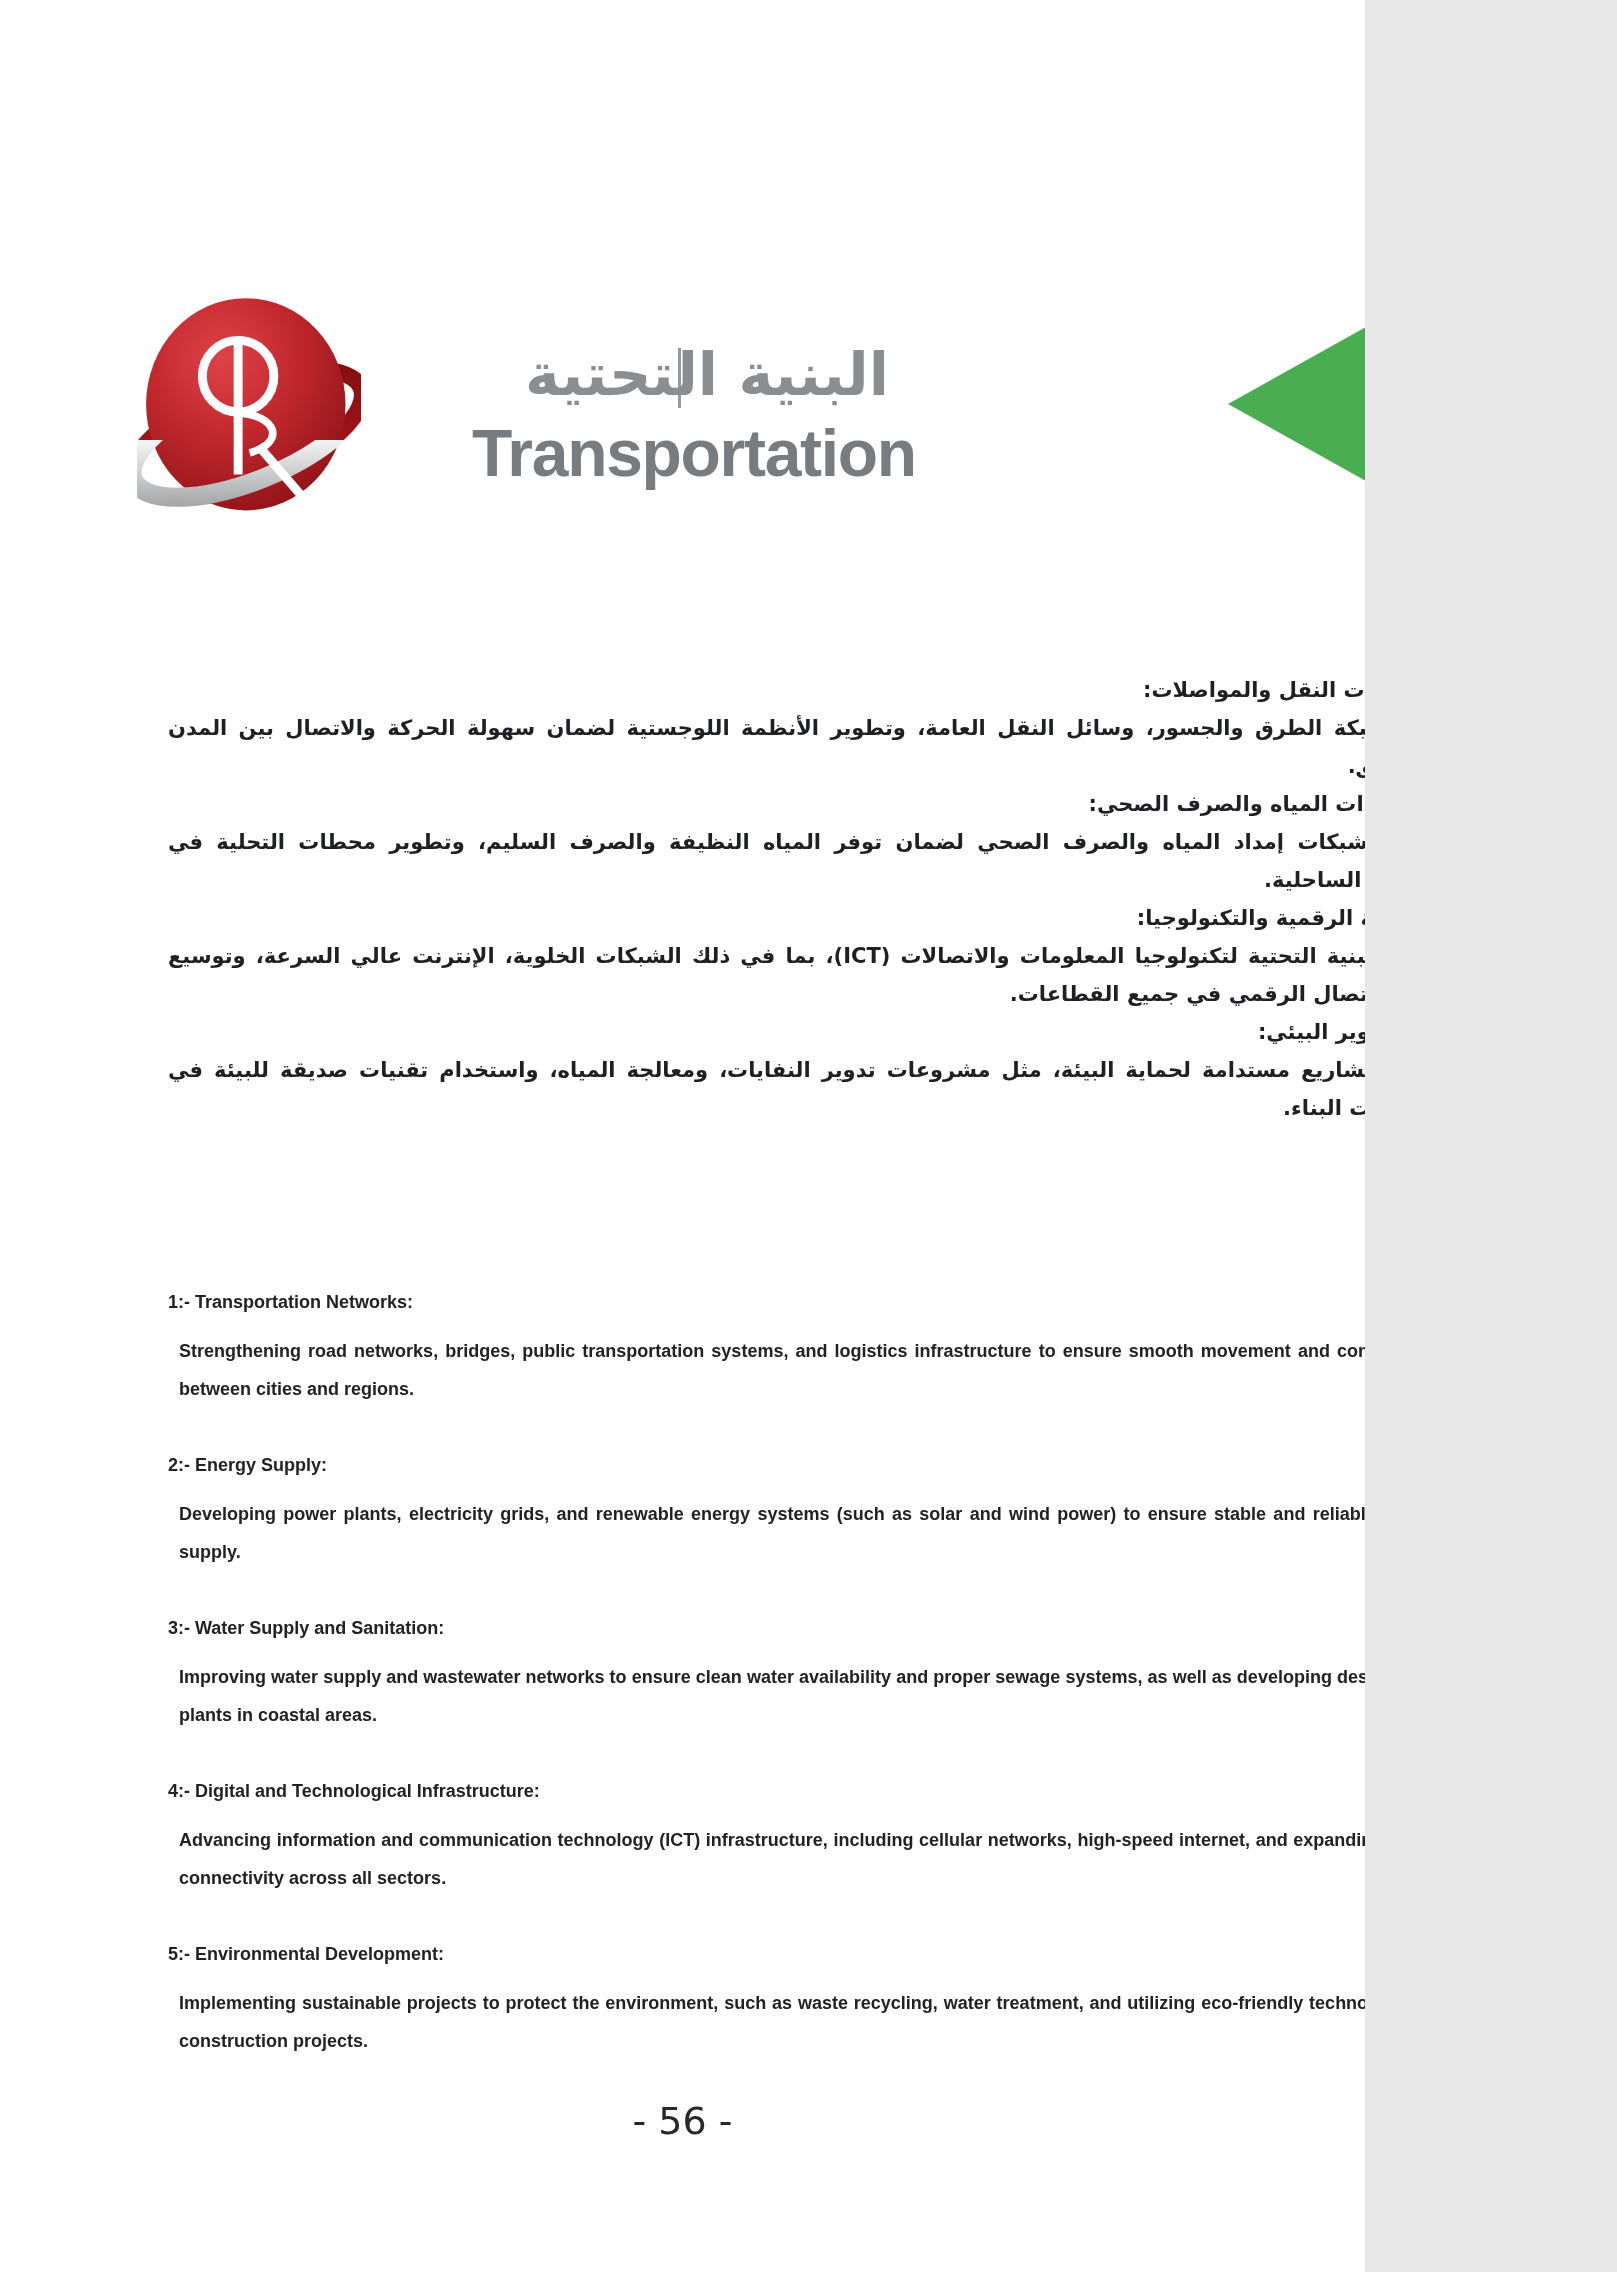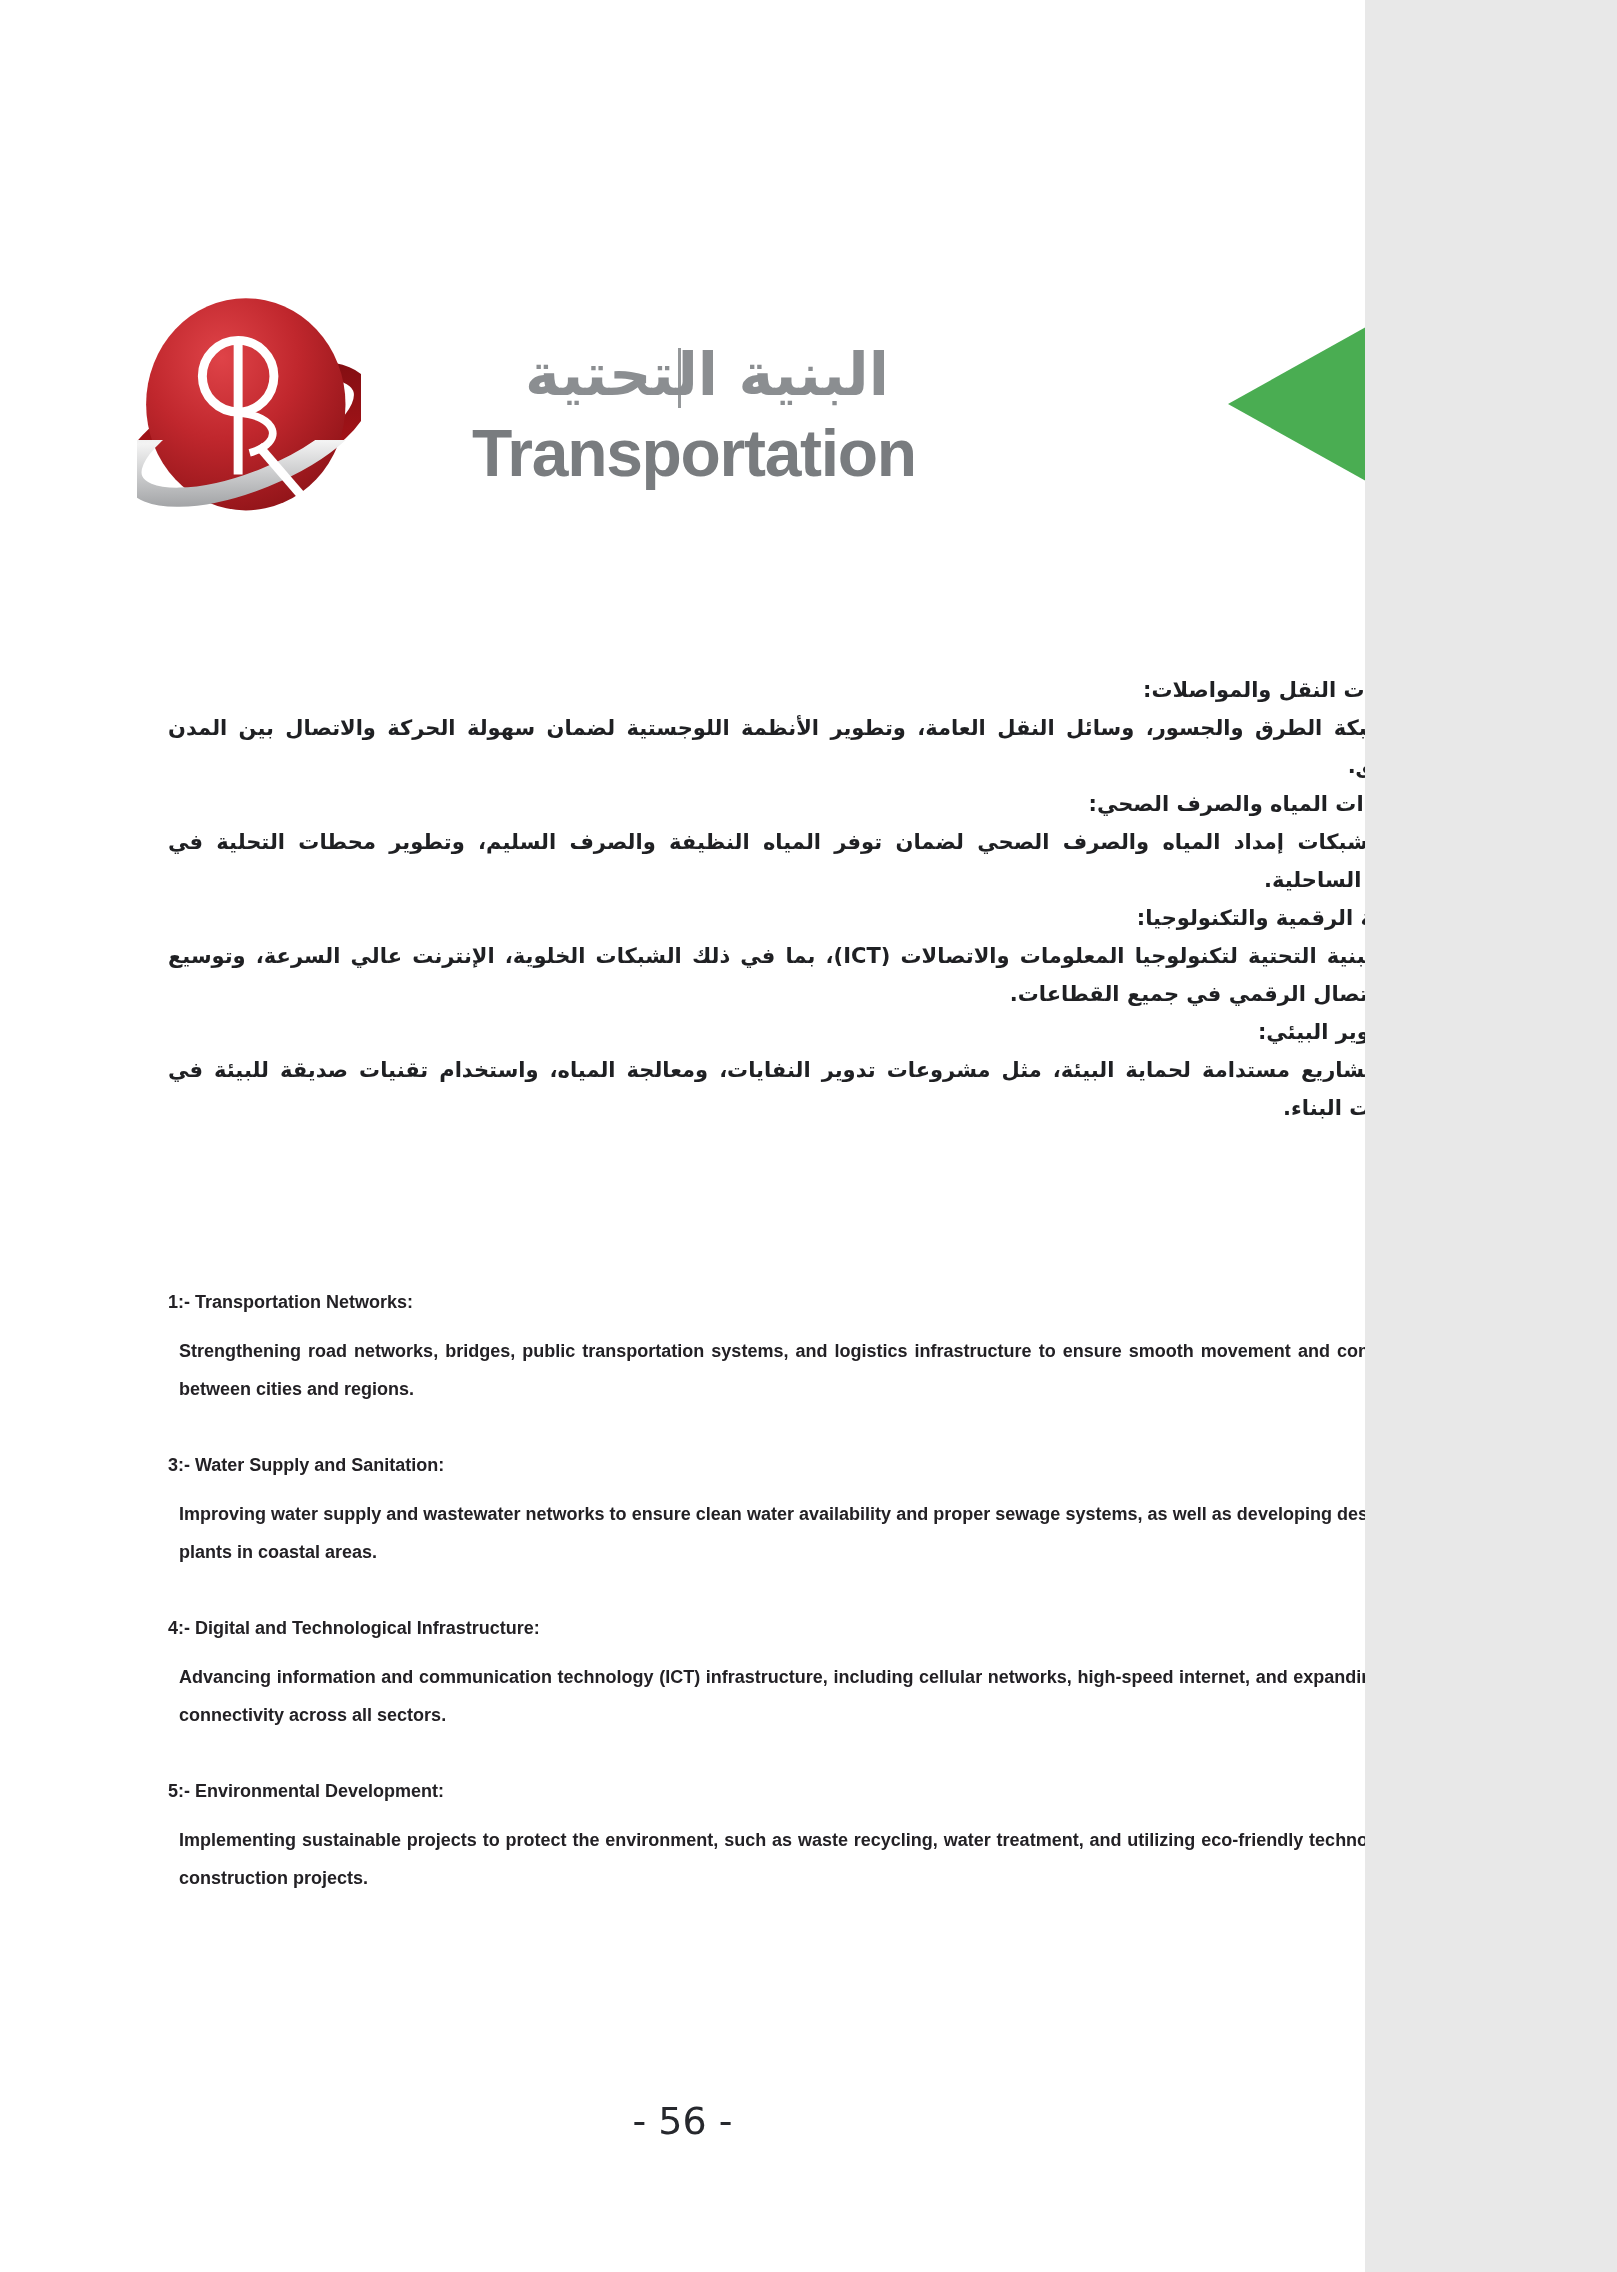--- a/index.html
+++ b/index.html
@@ -135,20 +135,24 @@
       <p>تطبيق مشاريع مستدامة لحماية البيئة، مثل مشروعات تدوير النفايات، ومعالجة المياه، واستخدام تقنيات صديقة للبيئة في مشروعات البناء.</p>
     </div>
   </div>
 
   <div class="en-block">
     <div class="section">
       <div class="sec-heading">1:- Transportation Networks:</div>
       <p>Strengthening road networks, bridges, public transportation systems, and logistics infrastructure to ensure smooth movement and connectivity between cities and regions.</p>
     </div>
     <div class="section">
+      <div class="sec-heading">2:- Energy Supply:</div>
+      <p>Developing power plants, electricity grids, and renewable energy systems (such as solar and wind power) to ensure stable and reliable energy supply.</p>
+    </div>
+    <div class="section">
       <div class="sec-heading">3:- Water Supply and Sanitation:</div>
       <p>Improving water supply and wastewater networks to ensure clean water availability and proper sewage systems, as well as developing desalination plants in coastal areas.</p>
     </div>
     <div class="section">
       <div class="sec-heading">4:- Digital and Technological Infrastructure:</div>
       <p>Advancing information and communication technology (ICT) infrastructure, including cellular networks, high-speed internet, and expanding digital connectivity across all sectors.</p>
     </div>
     <div class="section">
       <div class="sec-heading">5:- Environmental Development:</div>
       <p>Implementing sustainable projects to protect the environment, such as waste recycling, water treatment, and utilizing eco-friendly technologies in construction projects.</p>

